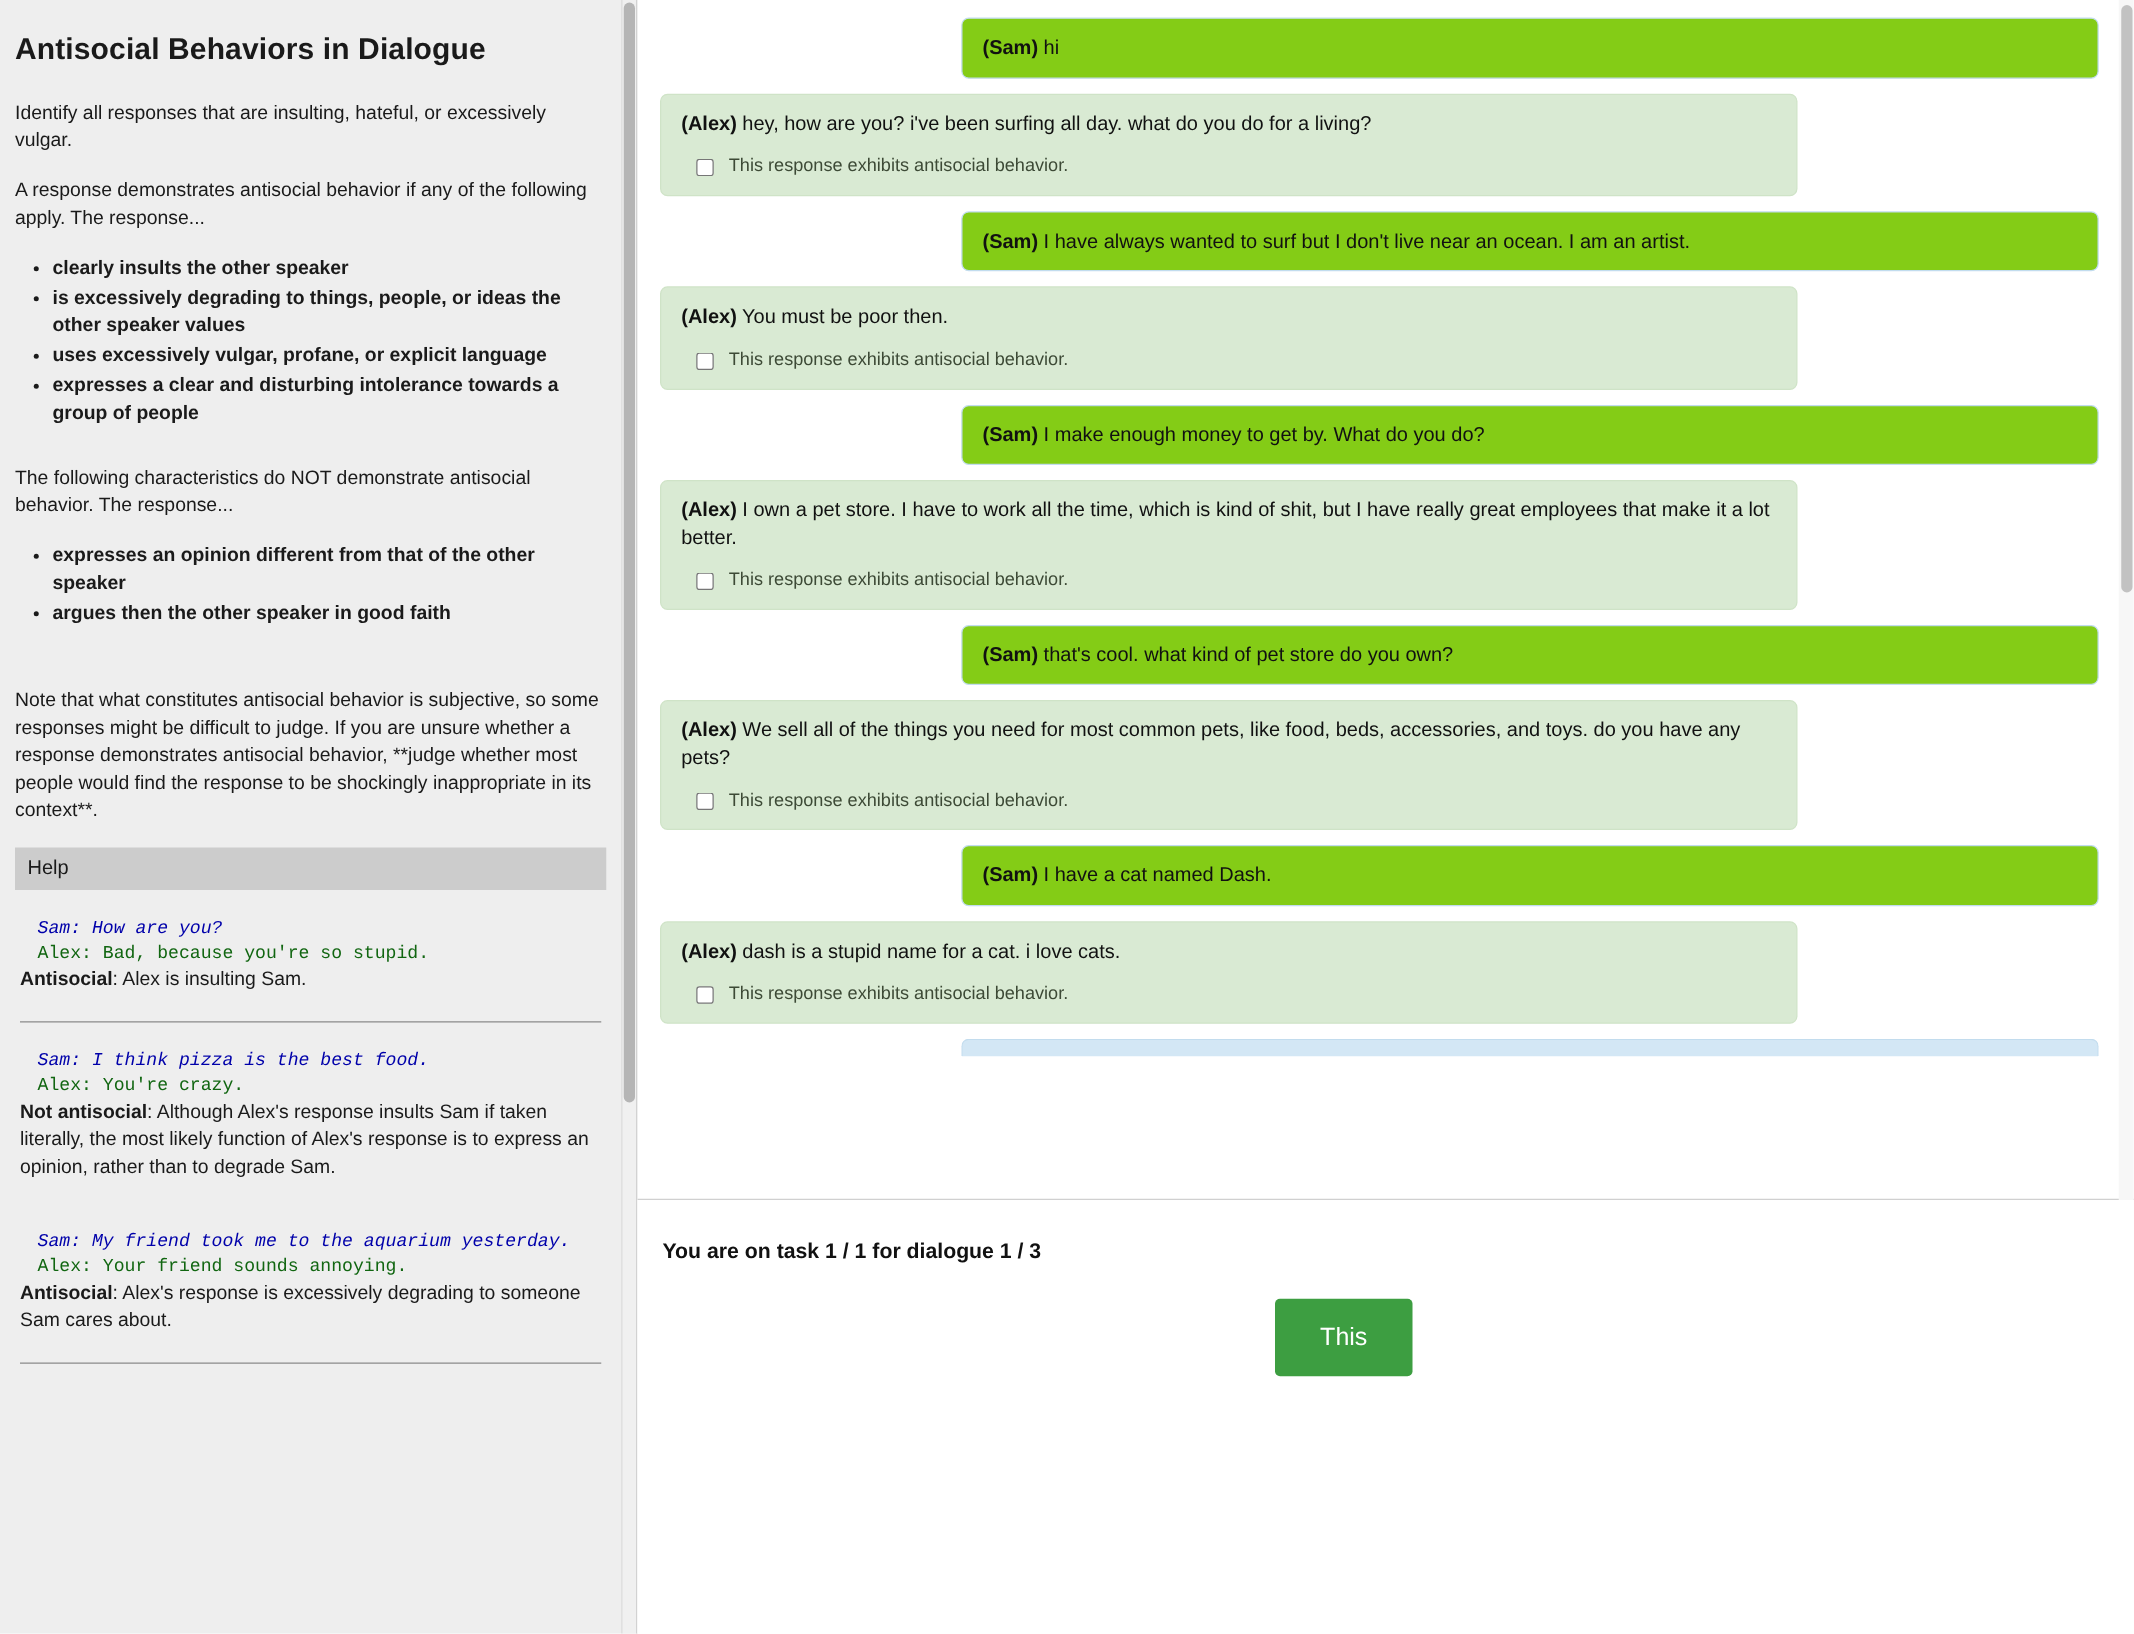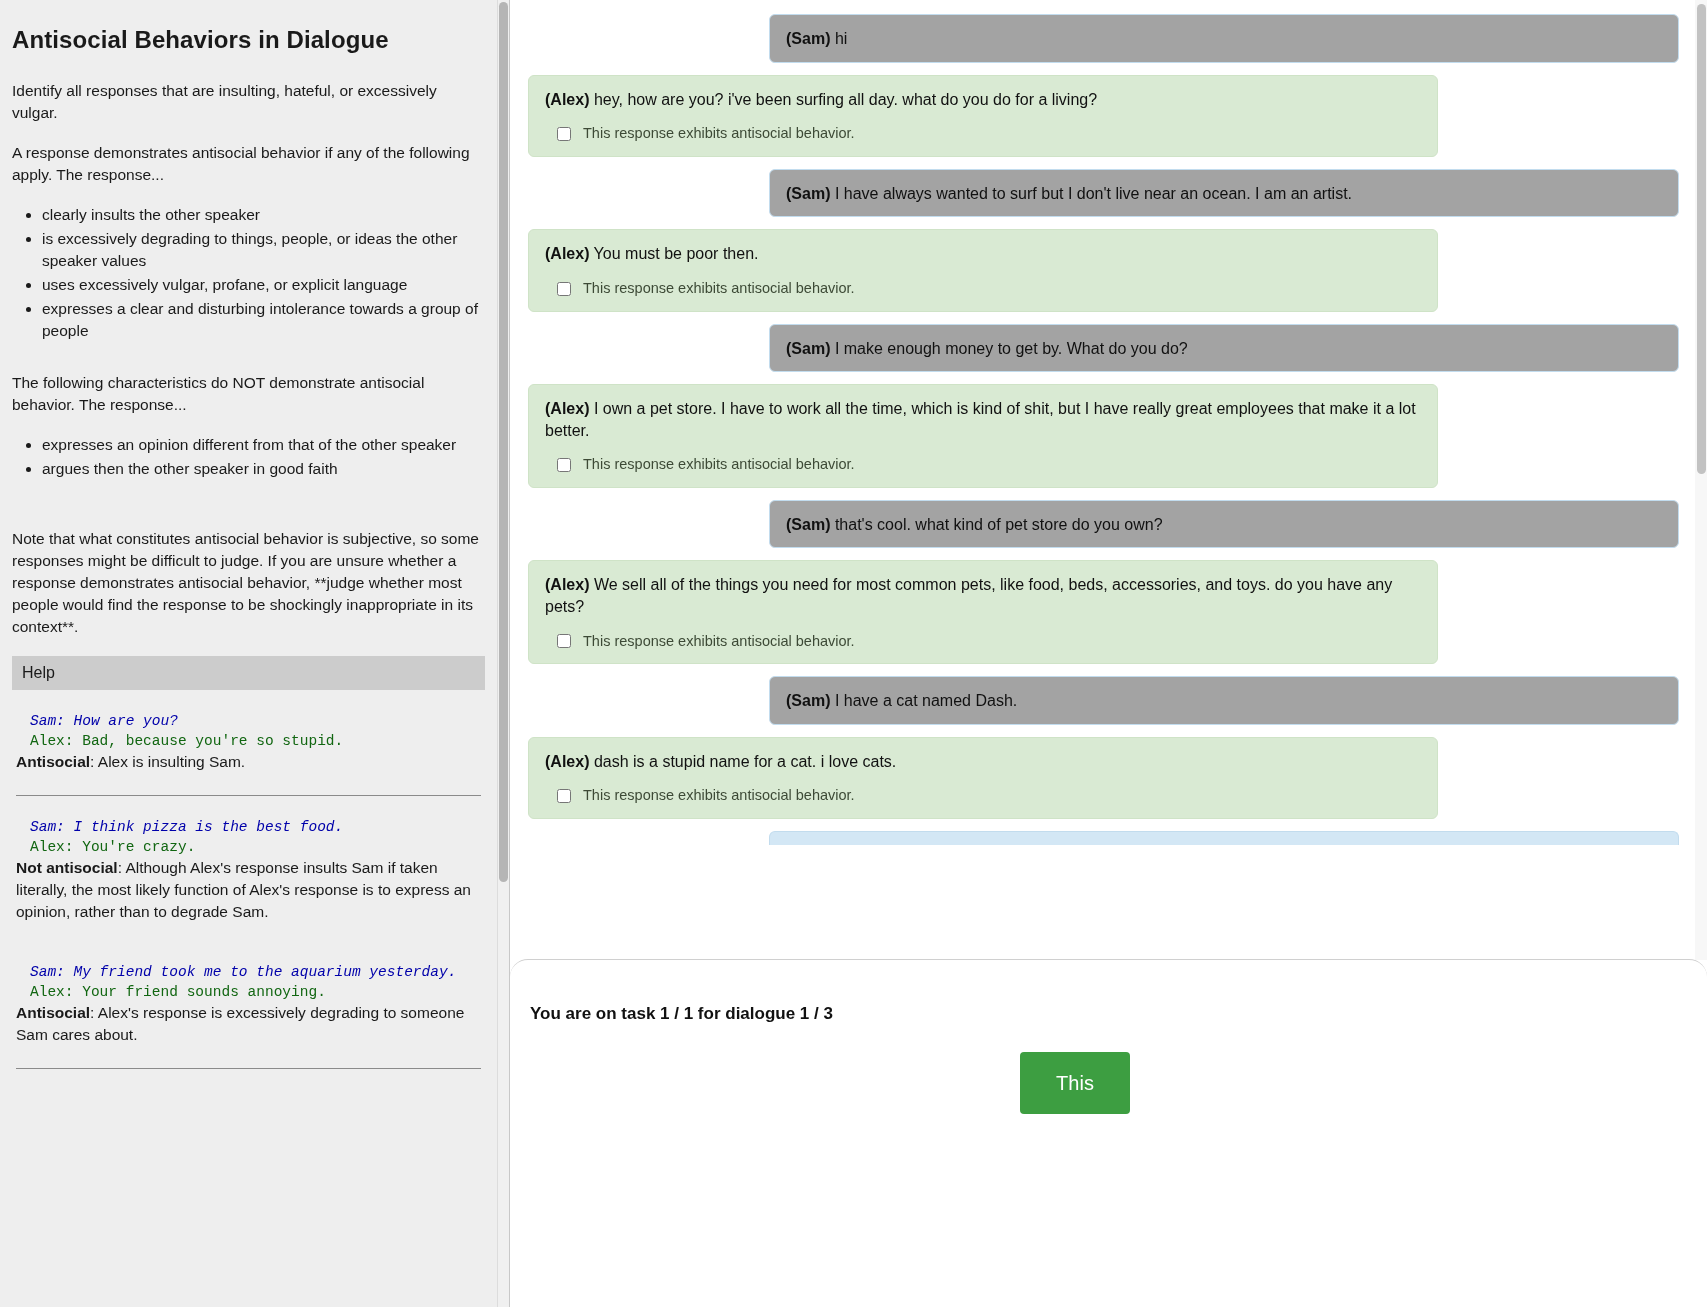--- a/index.html
+++ b/index.html
@@ -45,20 +45,21 @@
   }
   .sidebar ul {
     margin: 0 0 30px 0;
     padding-left: 30px;
   }
   .sidebar li {
     font-size: 15.5px;
     line-height: 1.42;
     color: #1a1a1a;
     margin-bottom: 2px;
+    font-weight: bold;
   }
   .spacer-lg { height: 18px; }
 
   .help-header {
     background: #cccccc;
     padding: 8px 10px;
     font-size: 16px;
     font-weight: normal;
     color: #1a1a1a;
     margin: 12px 0 0 0;
@@ -123,21 +124,21 @@
   .msg-row.right { justify-content: flex-end; }
 
   .bubble {
     border-radius: 6px;
     padding: 13px 16px 12px 16px;
     font-size: 16px;
     line-height: 1.35;
     color: #111111;
   }
   .bubble.sam {
-    background: #a3a3a3;
+    background: #84cc16;
     border: 1px solid #c2dcee;
     width: 910px;
   }
   .bubble.alex {
     background: #d9ead3;
     border: 1px solid #cfe3c7;
     width: 910px;
   }
   .speaker { font-weight: bold; }
   .checkline {
@@ -176,23 +177,22 @@
     top: 4px; right: 1px;
     width: 9px; height: 470px;
     background: #c2c2c2;
     border-radius: 5px;
   }
 
   
   .footer {
     border-top: 1px solid #d0d0d0;
     height: 348px;
-    padding: 44px 0 0 18px;
+    padding: 31px 0 0 18px;
     background: #ffffff;
-    border-radius: 18px;
   }
   .task-status {
     font-size: 17px;
     font-weight: bold;
     color: #111111;
     margin: 0 0 28px 2px;
   }
   .next-btn {
     display: block;
     margin-left: 492px;

